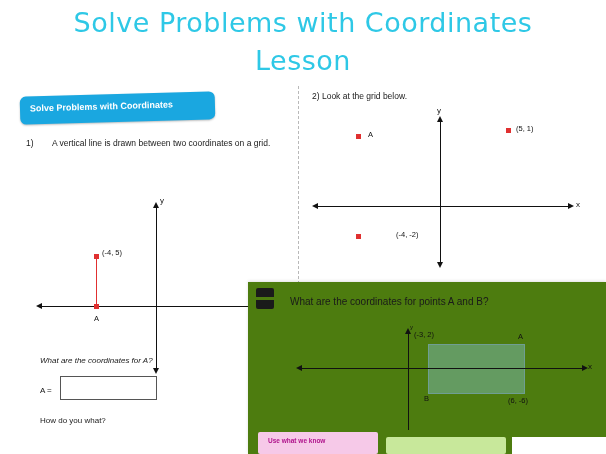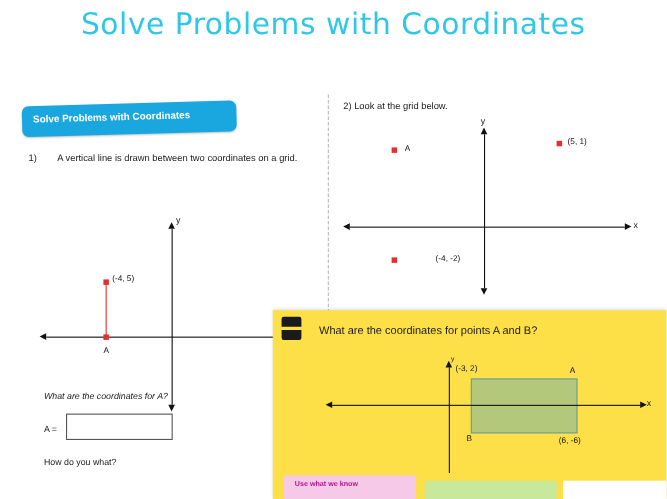--- a/index.html
+++ b/index.html
@@ -121,21 +121,21 @@
   .q2 { position: absolute; left: 12px; top: 5px; font-size: 8.5px; color: #1a1a1a; }
   .axes2 { position: absolute; left: 10px; top: 28px; width: 290px; height: 172px; }
 
   
   .slide3 {
     position: absolute;
     left: 248px;
     top: 282px;
     width: 358px;
     height: 172px;
-    background: #fde047;
+    background: #4d7c0f;
     box-shadow: 0 -1px 3px rgba(0,0,0,.12);
     text-align: center;
   }
   .bookmark {
     position: absolute;
     left: 8px;
     top: 6px;
     width: 18px;
     height: 22px;
   }
@@ -196,20 +196,21 @@
     background: #ffffff;
   }
 </style>
 </head>
 <body>
 
 <div class="page">
 
   <div class="title">
     <span>Solve Problems with Coordinates</span>
+    <span class="l2">Lesson</span>
   </div>
 
   <div class="slide1">
     <div class="badge">
       <span>Solve Problems with Coordinates</span>
     </div>
 
     <div class="q1">
       <span class="num">1)</span>
       <span class="txt">A vertical line is drawn between two coordinates on a grid.</span>

